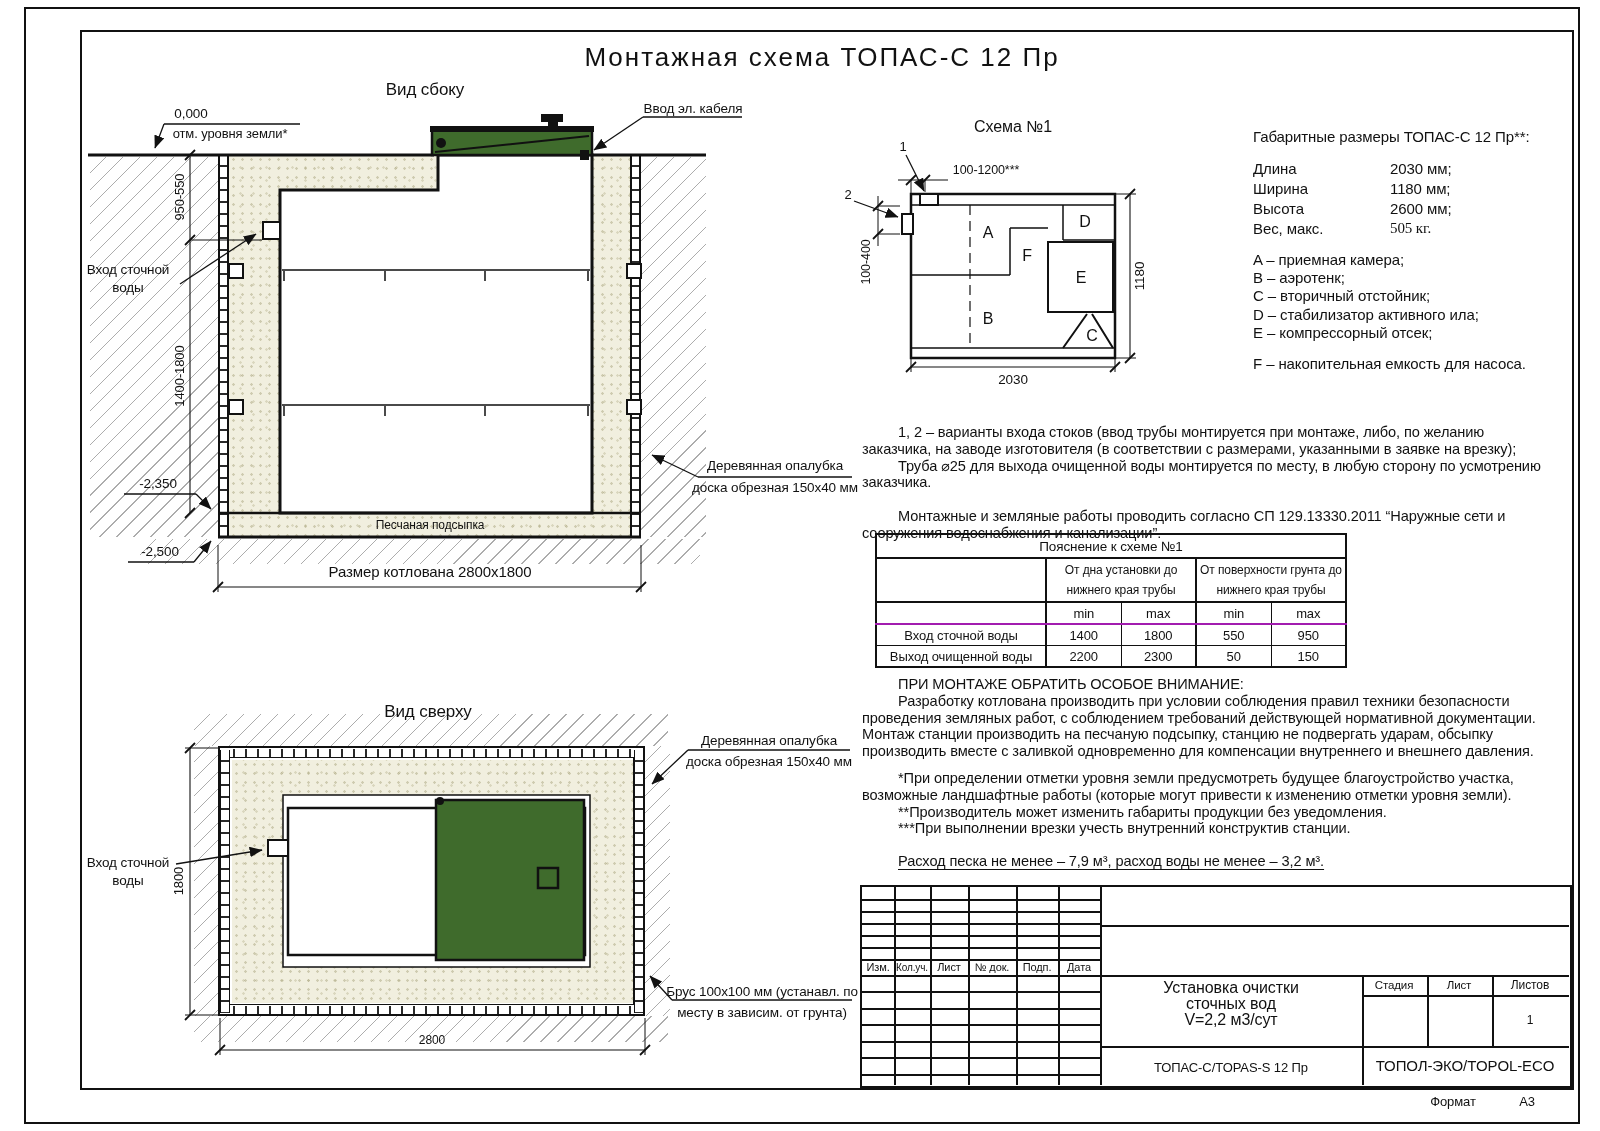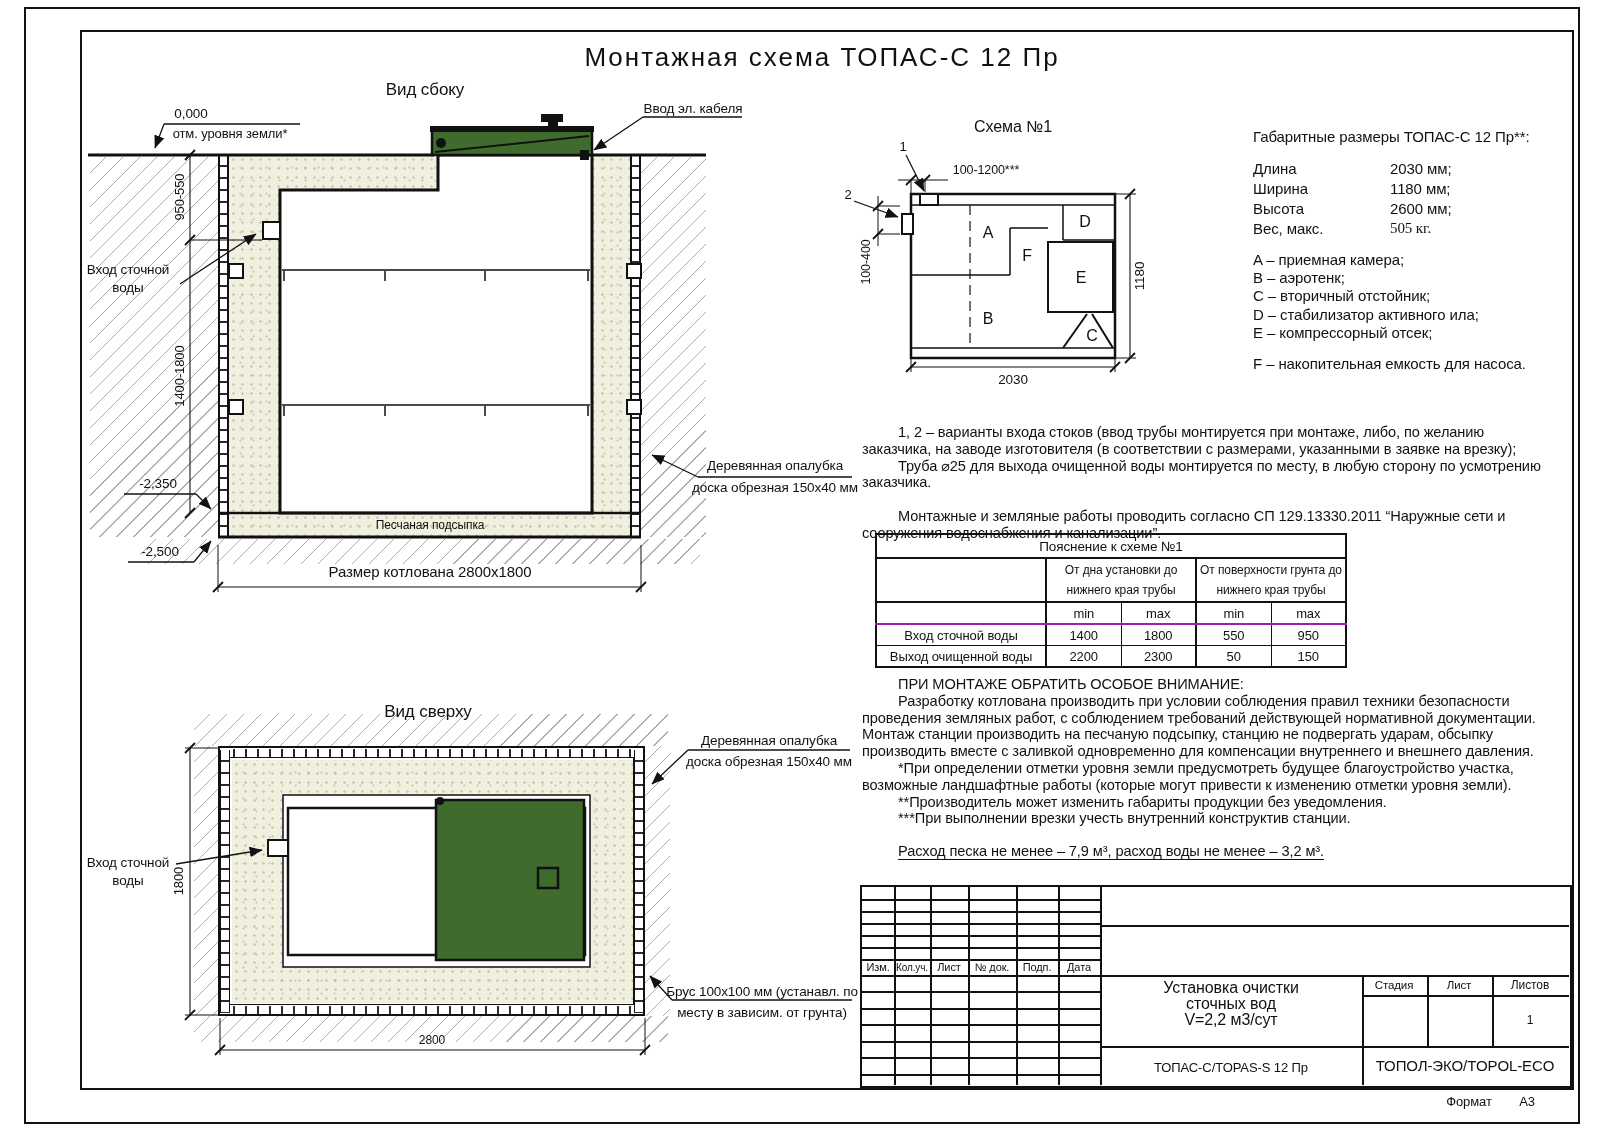--- a/index.html
+++ b/index.html
@@ -329,21 +329,21 @@
       <td class="dr bR">2300</td>
       <td class="dr">50</td>
       <td class="dr">150</td>
     </tr>
   </tbody>
     </table>
 
   <div class="textblock" style="left:862px;top:676px;width:700px;">
     <p>ПРИ МОНТАЖЕ ОБРАТИТЬ ОСОБОЕ ВНИМАНИЕ:</p>
     <p>Разработку котлована производить при условии соблюдения правил техники безопасности проведения земляных работ, с соблюдением требований действующей нормативной документации. Монтаж станции производить на песчаную подсыпку, станцию не подвергать ударам, обсыпку производить вместе с заливкой одновременно для компенсации внутреннего и внешнего давления.</p>
-    <p style="margin-top:0;">*При определении отметки уровня земли предусмотреть будущее благоустройство участка, возможные ландшафтные работы (которые могут привести к изменению отметки уровня земли).</p>
+    <p style="margin-top:10px;">*При определении отметки уровня земли предусмотреть будущее благоустройство участка, возможные ландшафтные работы (которые могут привести к изменению отметки уровня земли).</p>
     <p>**Производитель может изменить габариты продукции без уведомления.</p>
     <p>***При выполнении врезки учесть внутренний конструктив станции.</p>
     <p style="margin-top:16px;"><span class="u">Расход песка не менее – 7,9 м³, расход воды не менее – 3,2 м³.</span></p>
   </div>
 
   <div class="abs tb">
 
     <div class="vl" style="left:32px;top:0;height:198px;"></div>
     <div class="vl" style="left:68px;top:0;height:198px;"></div>
     <div class="vl" style="left:106px;top:0;height:198px;"></div>
@@ -386,16 +386,16 @@
 
     <div class="ctr" style="left:532px;top:98px;font-size:11.5px;">Стадия</div>
     <div class="ctr" style="left:597px;top:98px;font-size:11.5px;">Лист</div>
     <div class="ctr" style="left:668px;top:98px;font-size:12px;">Листов</div>
     <div class="ctr f14" style="left:668px;top:133px;">1</div>
 
     <div class="ctr f13" style="left:369px;top:180px;">ТОПАС-С/TOPAS-S 12 Пр</div>
     <div class="ctr f15" style="left:603px;top:178px;">ТОПОЛ-ЭКО/TOPOL-ECO</div>
   </div>
 
-  <div class="ctr lbl f13" style="left:1453px;top:1101px;margin-left:16px;">Формат</div>
+  <div class="ctr lbl f13" style="left:1453px;top:1101px;">Формат</div>
   <div class="ctr lbl f13" style="left:1527px;top:1101px;">А3</div>
 
 </div>
 
 </body></html>

